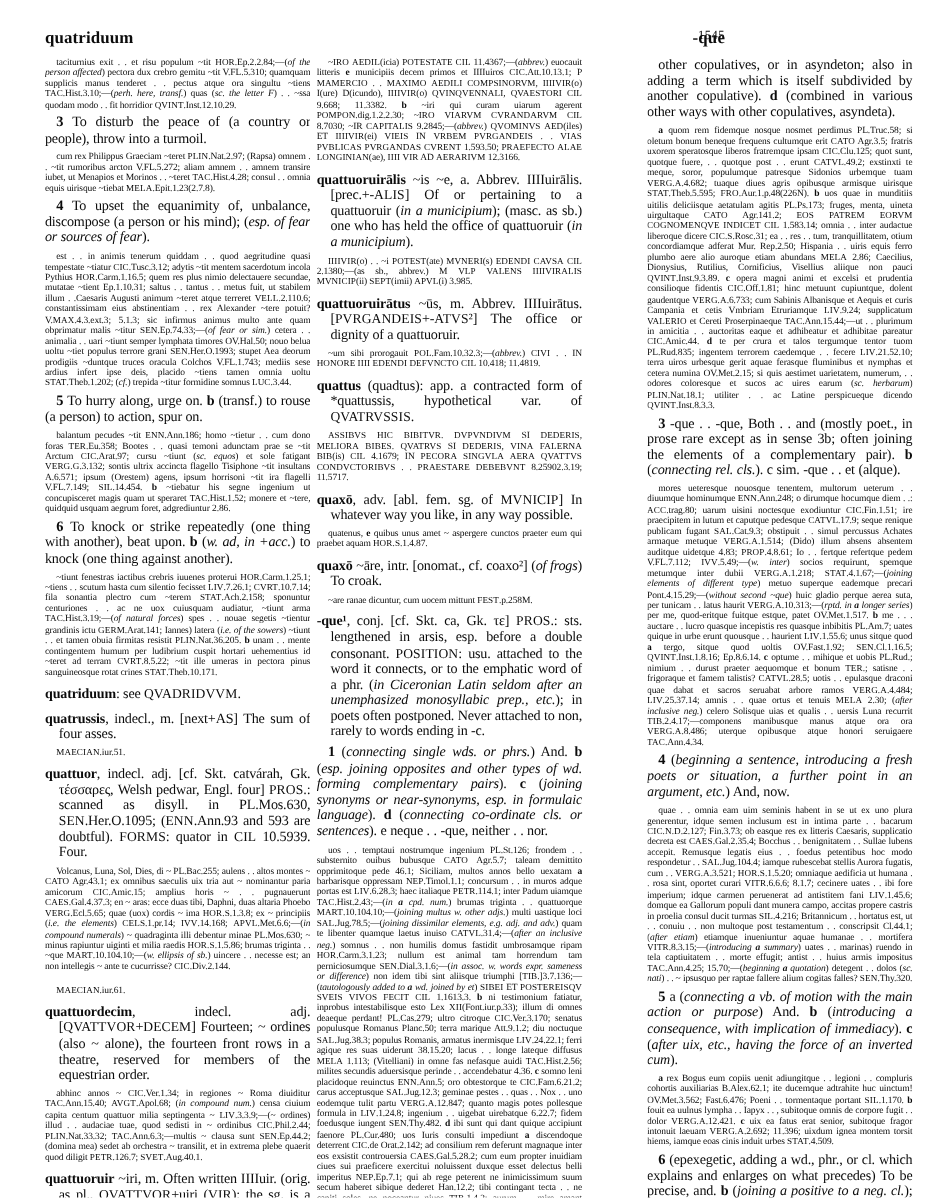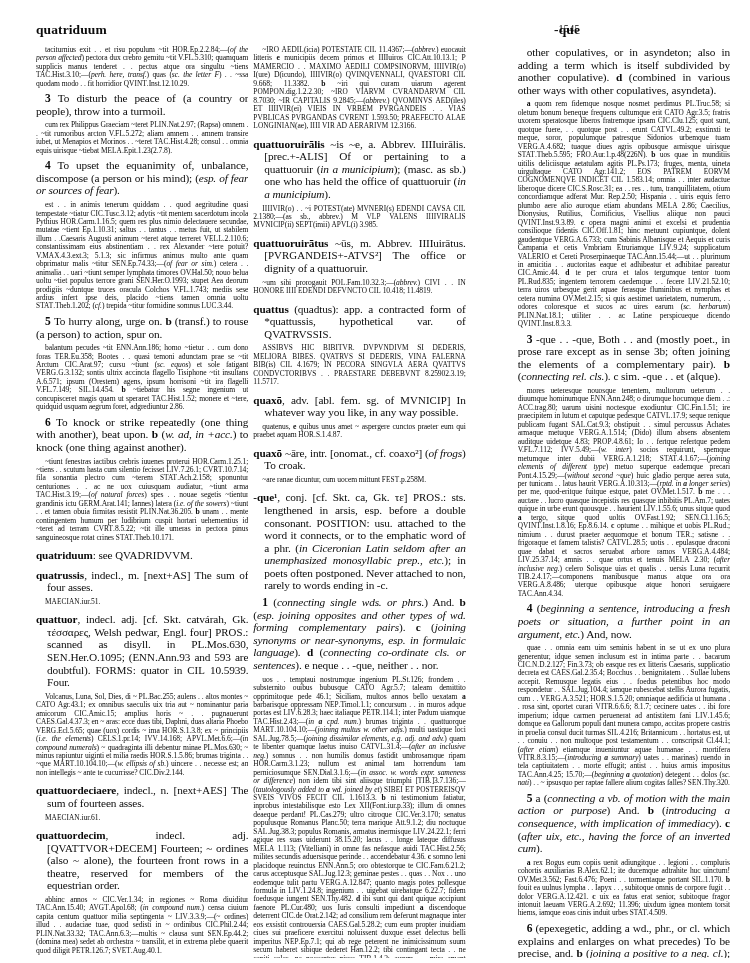--- a/index.html
+++ b/index.html
@@ -156,21 +156,20 @@
         <p class="hwline"><span class="hw">quatriduum</span>: see <span class="sc">QVADRIDVVM</span>.</p>
         <div class="gap-m"></div>
         <p class="hwline"><span class="hw">quatrussis</span>, indecl., m. [next+AS] The sum of four asses.</p>
         <div class="gap-s"></div>
         <p class="cit"><span class="sc">MAECIAN</span>.iur.51.</p>
         <div class="gap-m"></div>
         <p class="hwline"><span class="hw">quattuor</span>, indecl. adj. [cf. Skt. catvárah, Gk. τέσσαρες, Welsh pedwar, Engl. four] <span class="sc">PROS</span>.: scanned as disyll. in PL.Mos.630, <span class="sc">SEN</span>.Her.O.1095; (<span class="sc">ENN</span>.Ann.93 and 593 are doubtful). <span class="sc">FORMS</span>: quator in <span class="sc">CIL</span> 10.5939. Four.</p>
         <div class="gap-s"></div>
         <p class="cit">Volcanus, Luna, Sol, Dies, di ~ PL.Bac.255; aulens . . altos montes ~ <span class="sc">CATO</span> Agr.43.1; ex omnibus saeculis uix tria aut ~ nominantur paria amicorum <span class="sc">CIC</span>.Amic.15; amplius horis ~ . . pugnauerunt <span class="sc">CAES</span>.Gal.4.37.3; en ~ aras: ecce duas tibi, Daphni, duas altaria Phoebo <span class="sc">VERG</span>.Ecl.5.65; quae (uox) cordis ~ ima <span class="sc">HOR.S</span>.1.3.8; ex ~ principiis (<i>i.e. the elements</i>) <span class="sc">CELS</span>.1.pr.14; <span class="sc">IVV</span>.14.168; <span class="sc">APVL</span>.Met.6.6;—(<i>in compound numerals</i>) ~ quadraginta illi debentur minae PL.Mos.630; ~ minus rapiuntur uiginti et milia raedis <span class="sc">HOR.S</span>.1.5.86; brumas triginta . . ~que <span class="sc">MART</span>.10.104.10;—(<i>w. ellipsis of sb.</i>) uincere . . necesse est; an non intellegis ~ ante te cucurrisse? <span class="sc">CIC</span>.Div.2.144.</p>
         <div class="gap-m"></div>
-        <p class="hwline"><span class="hw">quattuordeciaere</span>, indecl., n. [next+<span class="sc">AES</span>] The sum of fourteen asses.</p>
         <div class="gap-s"></div>
         <p class="cit"><span class="sc">MAECIAN</span>.iur.61.</p>
         <div class="gap-m"></div>
         <p class="hwline"><span class="hw">quattuordecim</span>, indecl. adj. [<span class="sc">QVATTVOR</span>+<span class="sc">DECEM</span>] Fourteen; ~ ordines (also ~ alone), the fourteen front rows in a theatre, reserved for members of the equestrian order.</p>
         <div class="gap-s"></div>
         <p class="cit">abhinc annos ~ <span class="sc">CIC</span>.Ver.1.34; in regiones ~ Roma diuiditur <span class="sc">TAC</span>.Ann.15.40; <span class="sc">AVGT</span>.Apol.68; (<i>in compound num.</i>) censa ciuium capita centum quattuor milia septingenta ~ <span class="sc">LIV</span>.3.3.9;—(~ ordines) illud . . audaciae tuae, quod sedisti in ~ ordinibus <span class="sc">CIC</span>.Phil.2.44; <span class="sc">PLIN</span>.Nat.33.32; <span class="sc">TAC</span>.Ann.6.3;—multis ~ clausa sunt <span class="sc">SEN</span>.Ep.44.2; (domina mea) sedet ab orchestra ~ transilit, et in extrema plebe quaerit quod diligit <span class="sc">PETR</span>.126.7; <span class="sc">SVET</span>.Aug.40.1.</p>
         <div class="gap-m"></div>
         <p class="hwline"><span class="hw">quattuoruir</span> ~iri, m. Often written IIIIuir. (orig. as pl., <span class="sc">QVATTVOR</span>+uiri (<span class="sc">VIR</span>); the sg. is a back-formation] <span class="sc">FORMS</span>: quattoruir in <span class="sc">CIL</span> 11.4367; quatteruir in  14.352. A member of an official board of four men: a one of the four chief magistrates in a municipium (two ~iri iure dicundo, two ~iri aedilicia potestate); b the name given to certain officials or magistrates at Rome.</p>
       </div>
     <div class="col" id="col-1">

